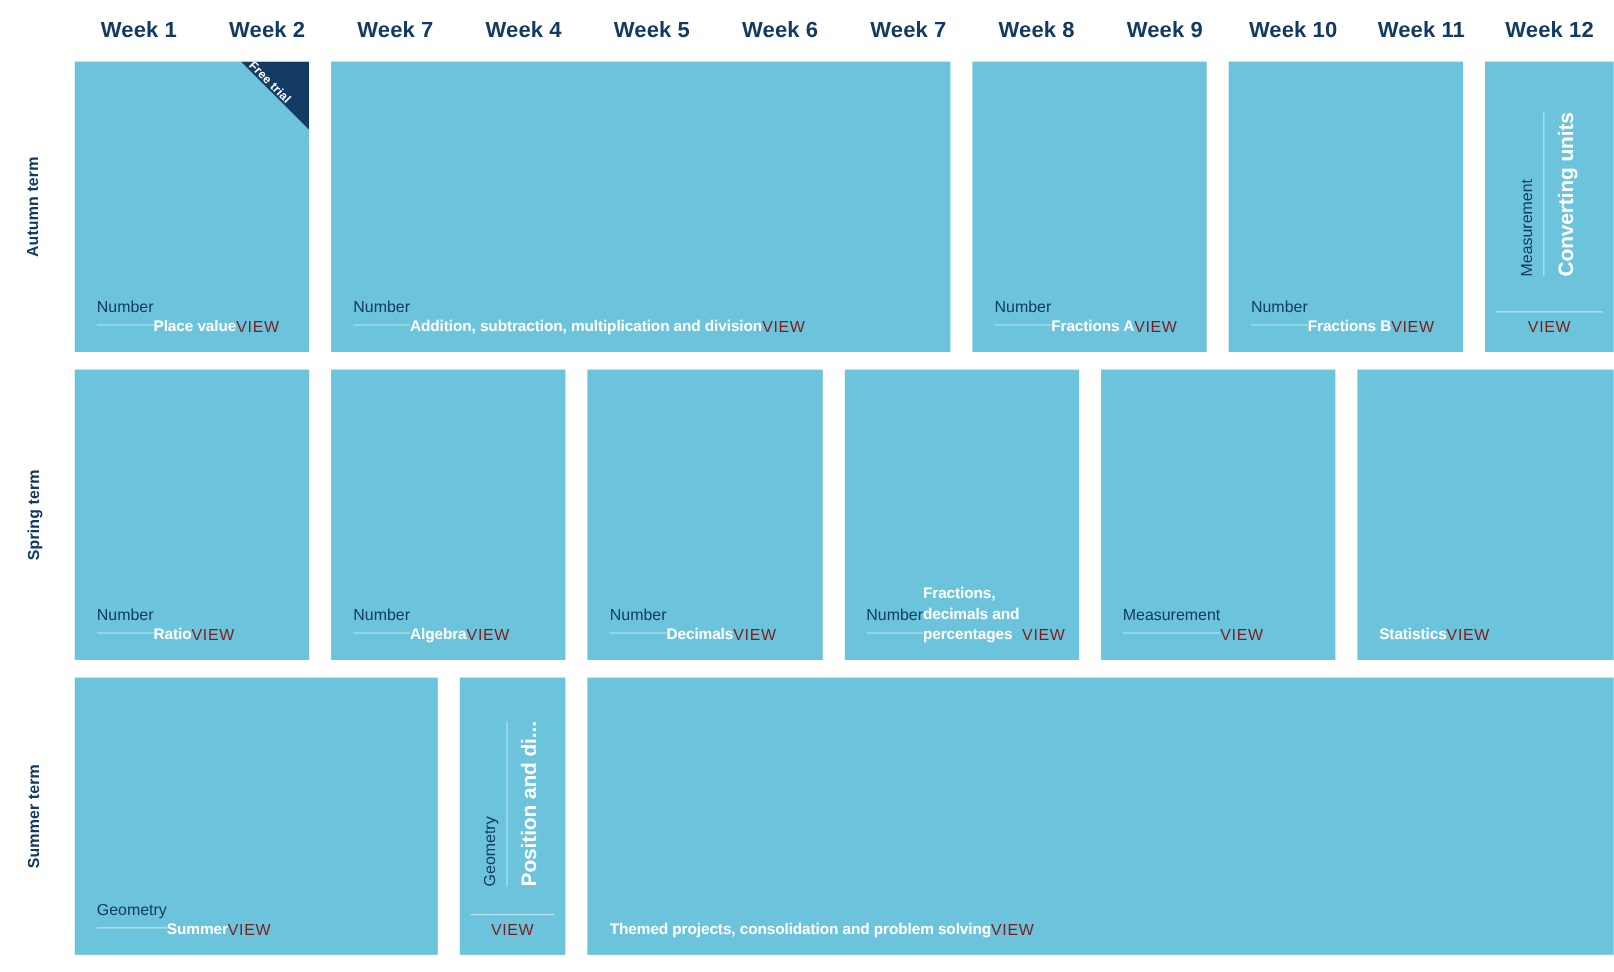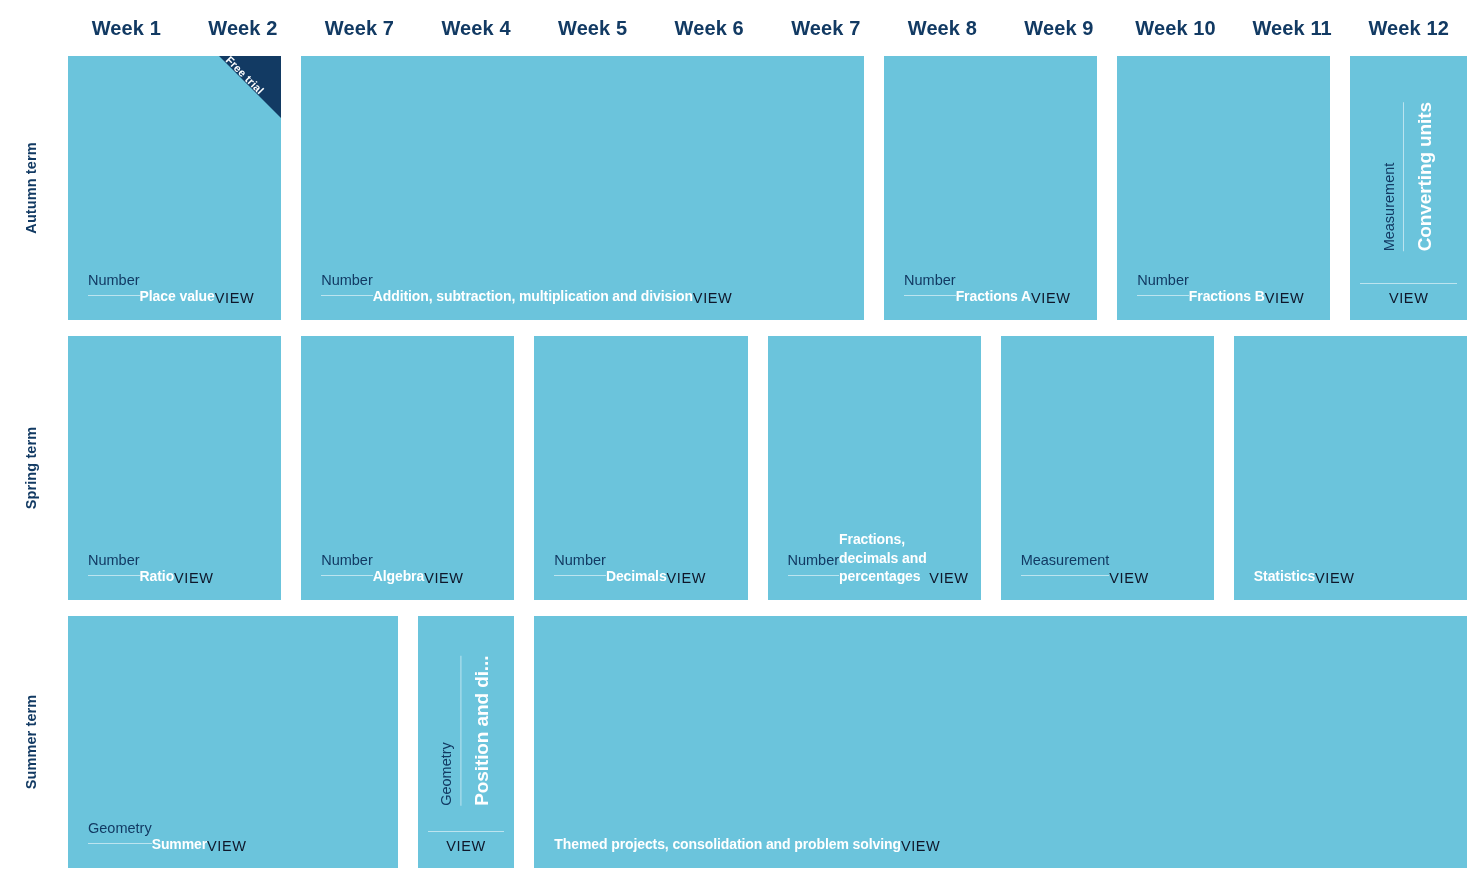--- a/index.html
+++ b/index.html
@@ -105,21 +105,21 @@
     color: #ffffff;
     line-height: 1.33;
     letter-spacing: -.1px;
   }
 
   .card-view {
     margin-top: auto;
     align-self: flex-end;
     font-size: 14.5px;
     font-weight: normal;
-    color: #0f172a;
+    color: #7f1d1d;
     letter-spacing: .6px;
   }
 
   
   .card.no-category .card-title { margin-top: 2px; }
 
   
   .card.narrow {
     padding: 14px 10px 14px 10px;
     flex-direction: column;

